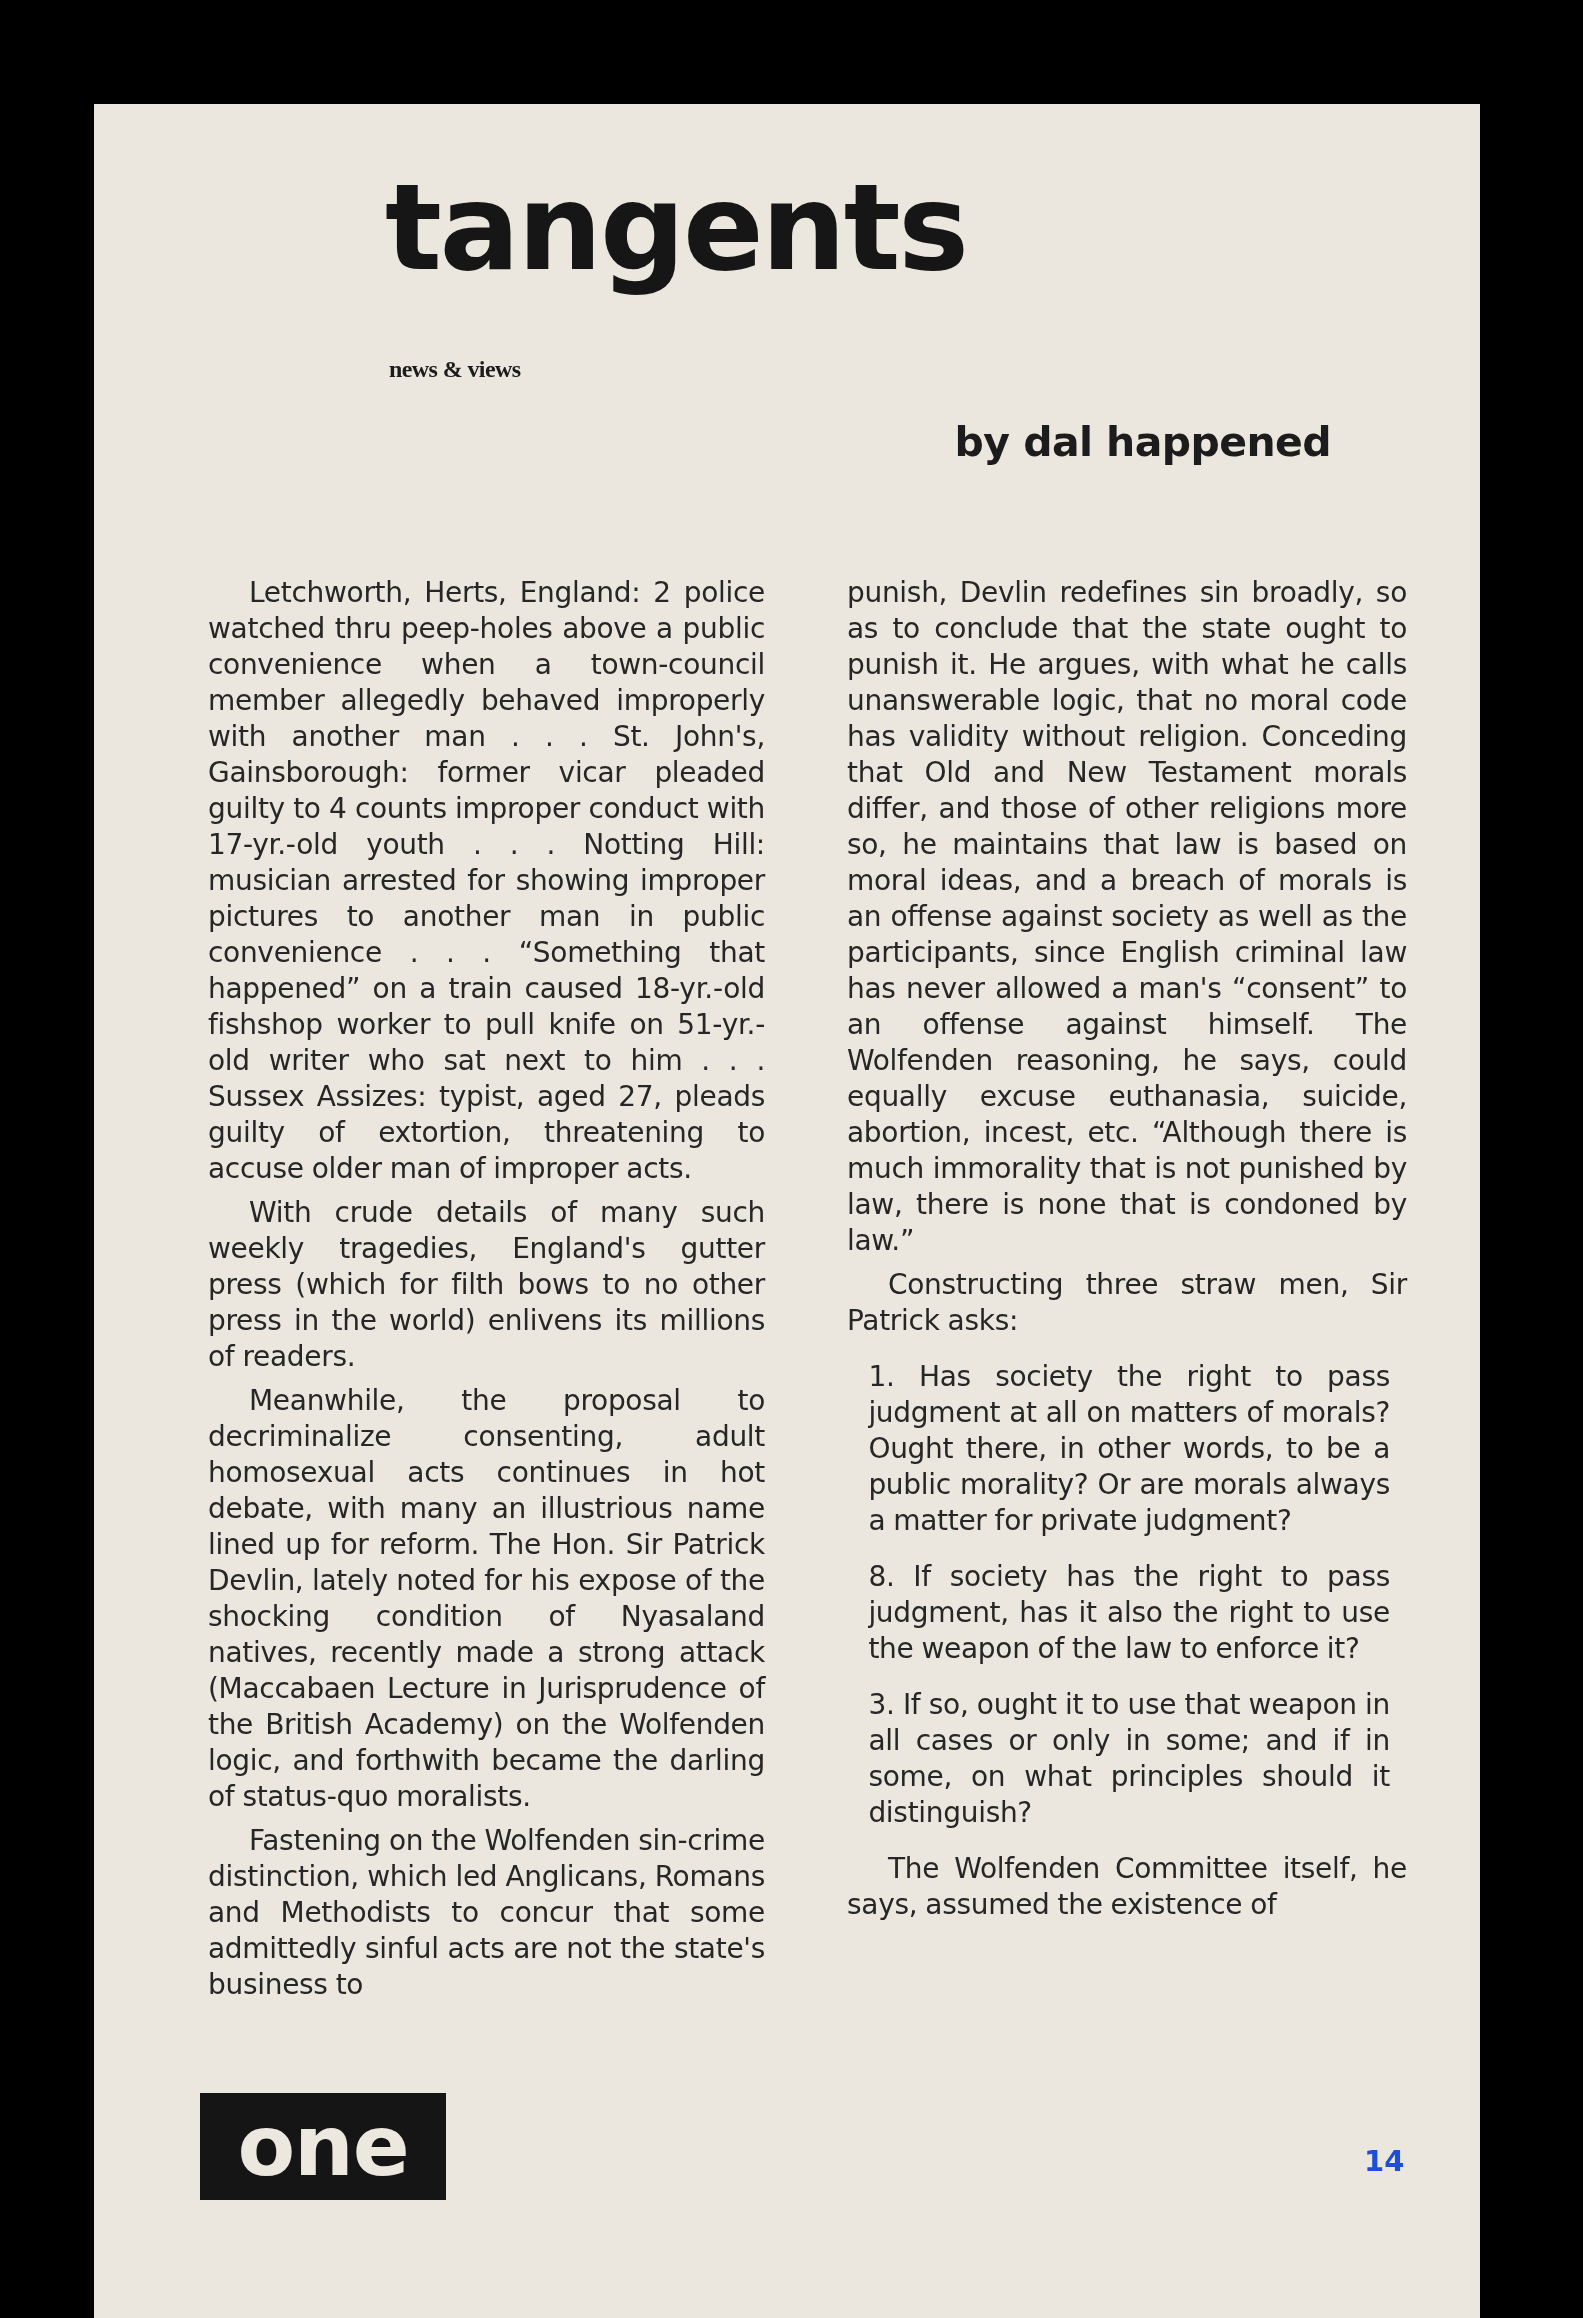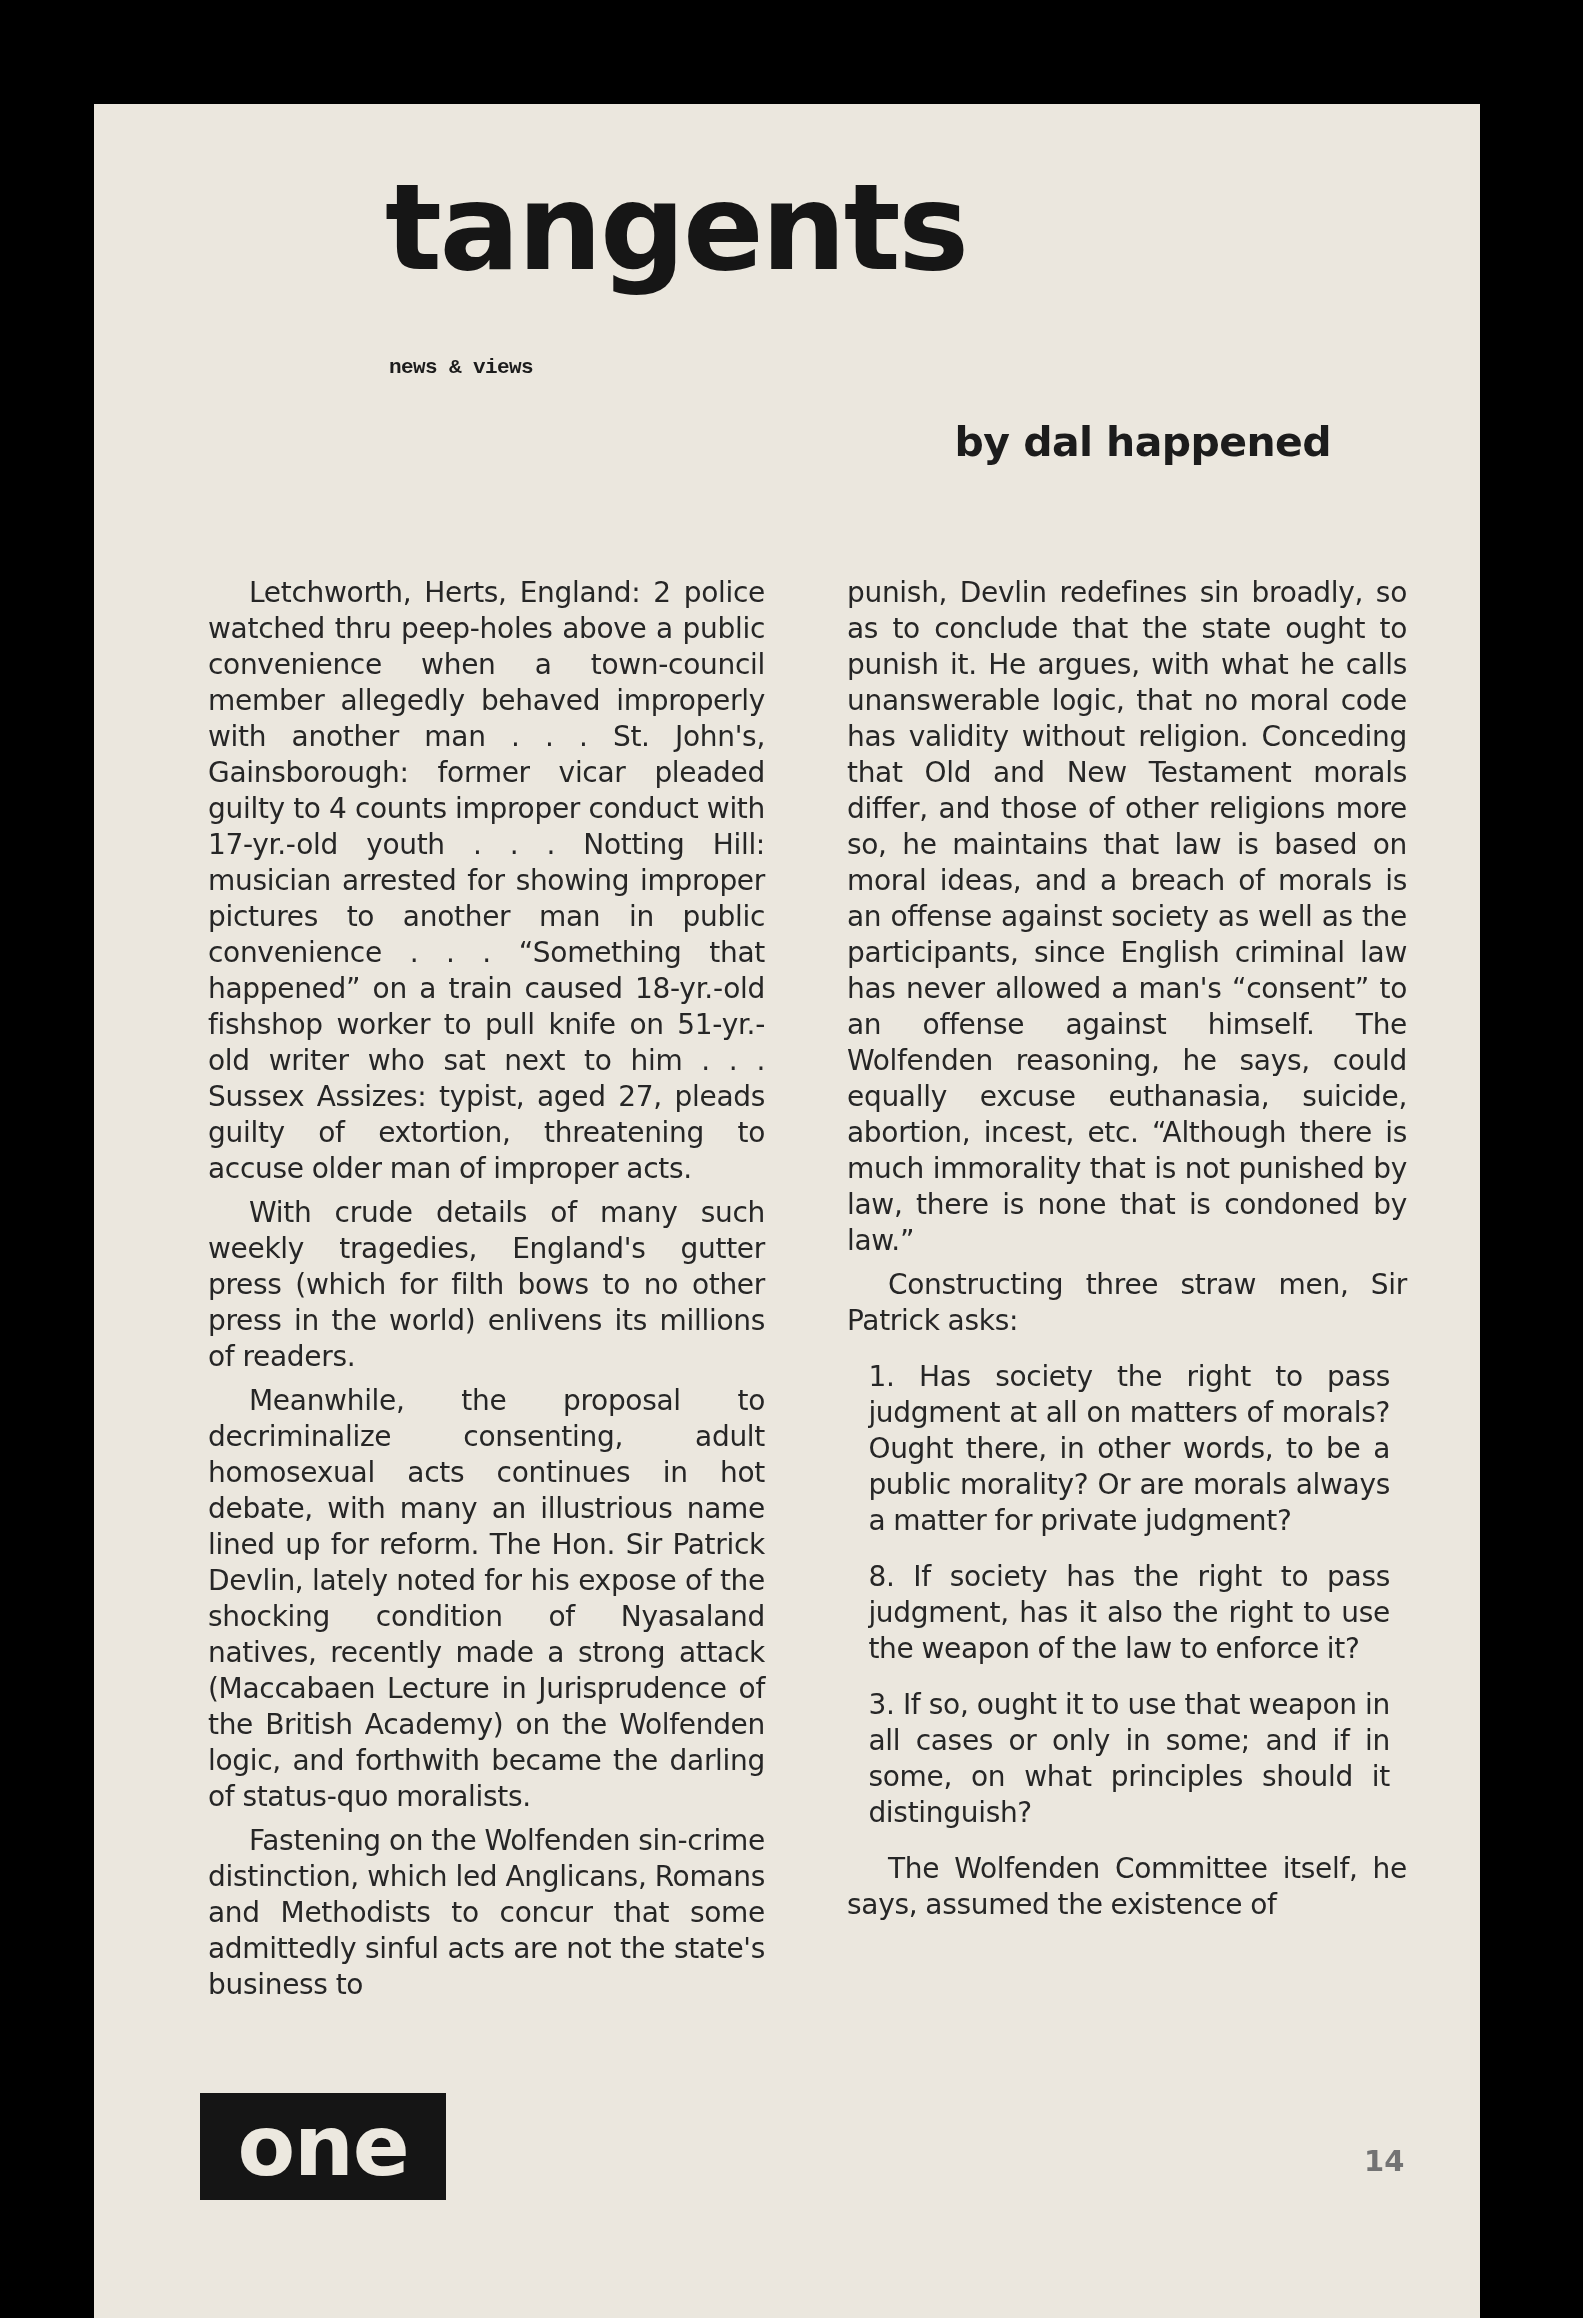--- a/index.html
+++ b/index.html
@@ -23,23 +23,23 @@
     font-weight: bold;
     font-size: 119px;
     letter-spacing: -2.3px;
     color: #161616;
     line-height: 1;
     margin: 0;
   }
   .subtitle {
     position: absolute;
     left: 295px; top: 253px;
-    font-family: Liberation Mono, monospace;
+    font-family: Liberation Serif, serif;
     font-weight: bold;
-    font-size: 21px;
+    font-size: 24px;
     color: #1c1c1c;
     line-height: 1;
     letter-spacing: -0.6px;
   }
   .byline {
     position: absolute;
     right: 149px; top: 318px;
     font-family: "DejaVu Sans", sans-serif;
     font-weight: bold;
     font-size: 41px;
@@ -81,21 +81,21 @@
     line-height: 107px;
     text-align: center;
     letter-spacing: -1.1px;
   }
   .page-number {
     position: absolute;
     left: 1270px; top: 2043px;
     font-family: "DejaVu Sans", sans-serif;
     font-weight: bold;
     font-size: 29px;
-    color: #737373;
+    color: #1d4ed8;
     line-height: 1;
   }
 </style>
 </head>
 <body>
 
 <div class="page">
   <h1 class="title">tangents</h1>
   <div class="subtitle">news &amp; views</div>
   <div class="byline">by dal happened</div>

